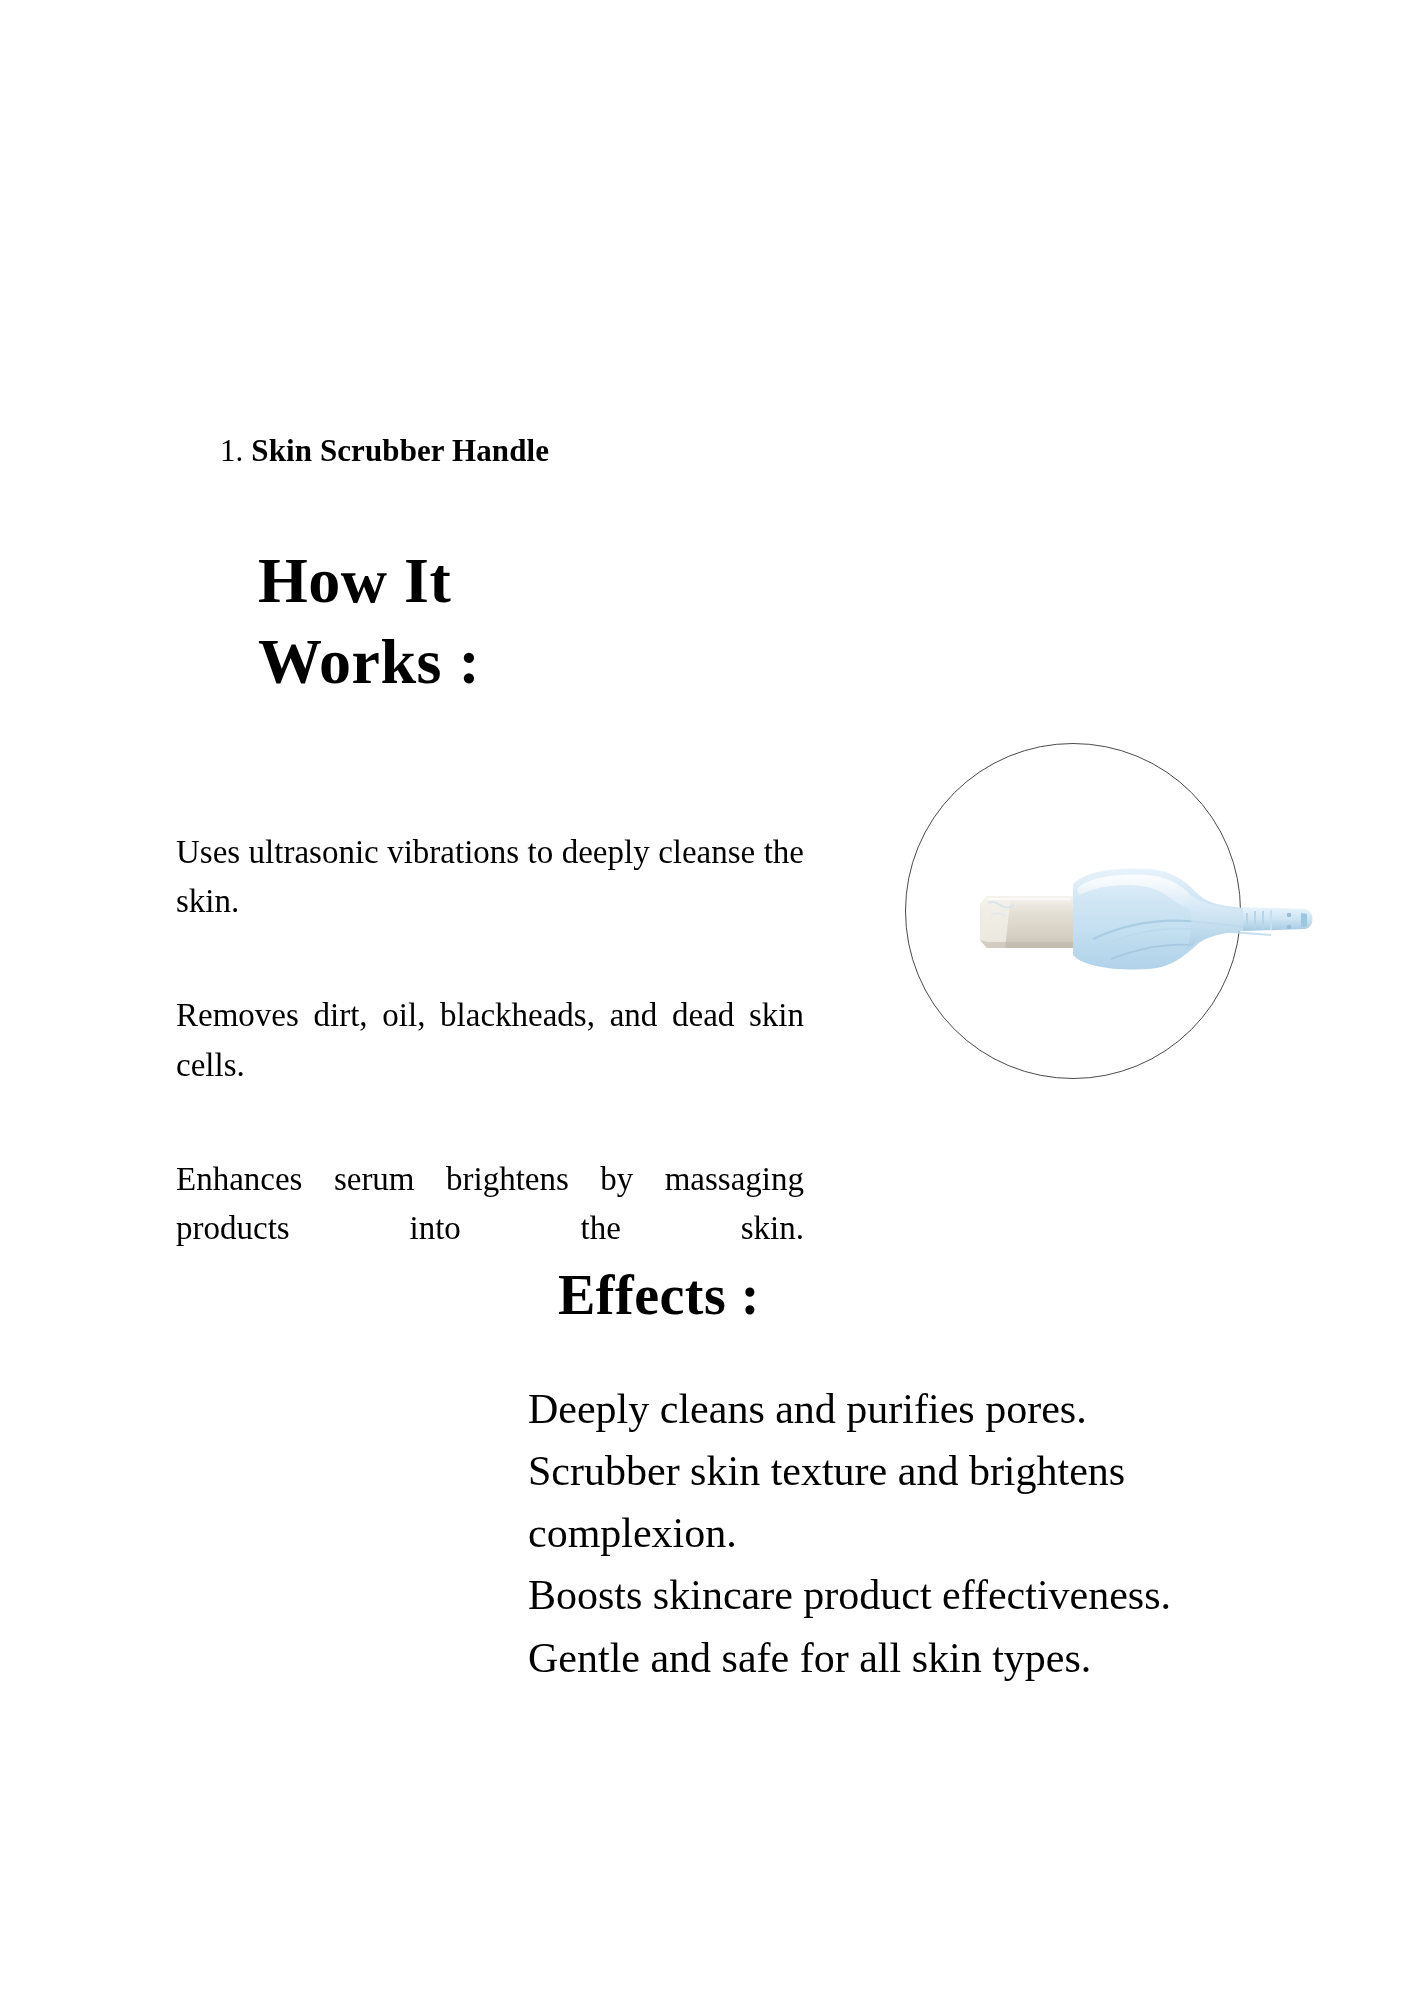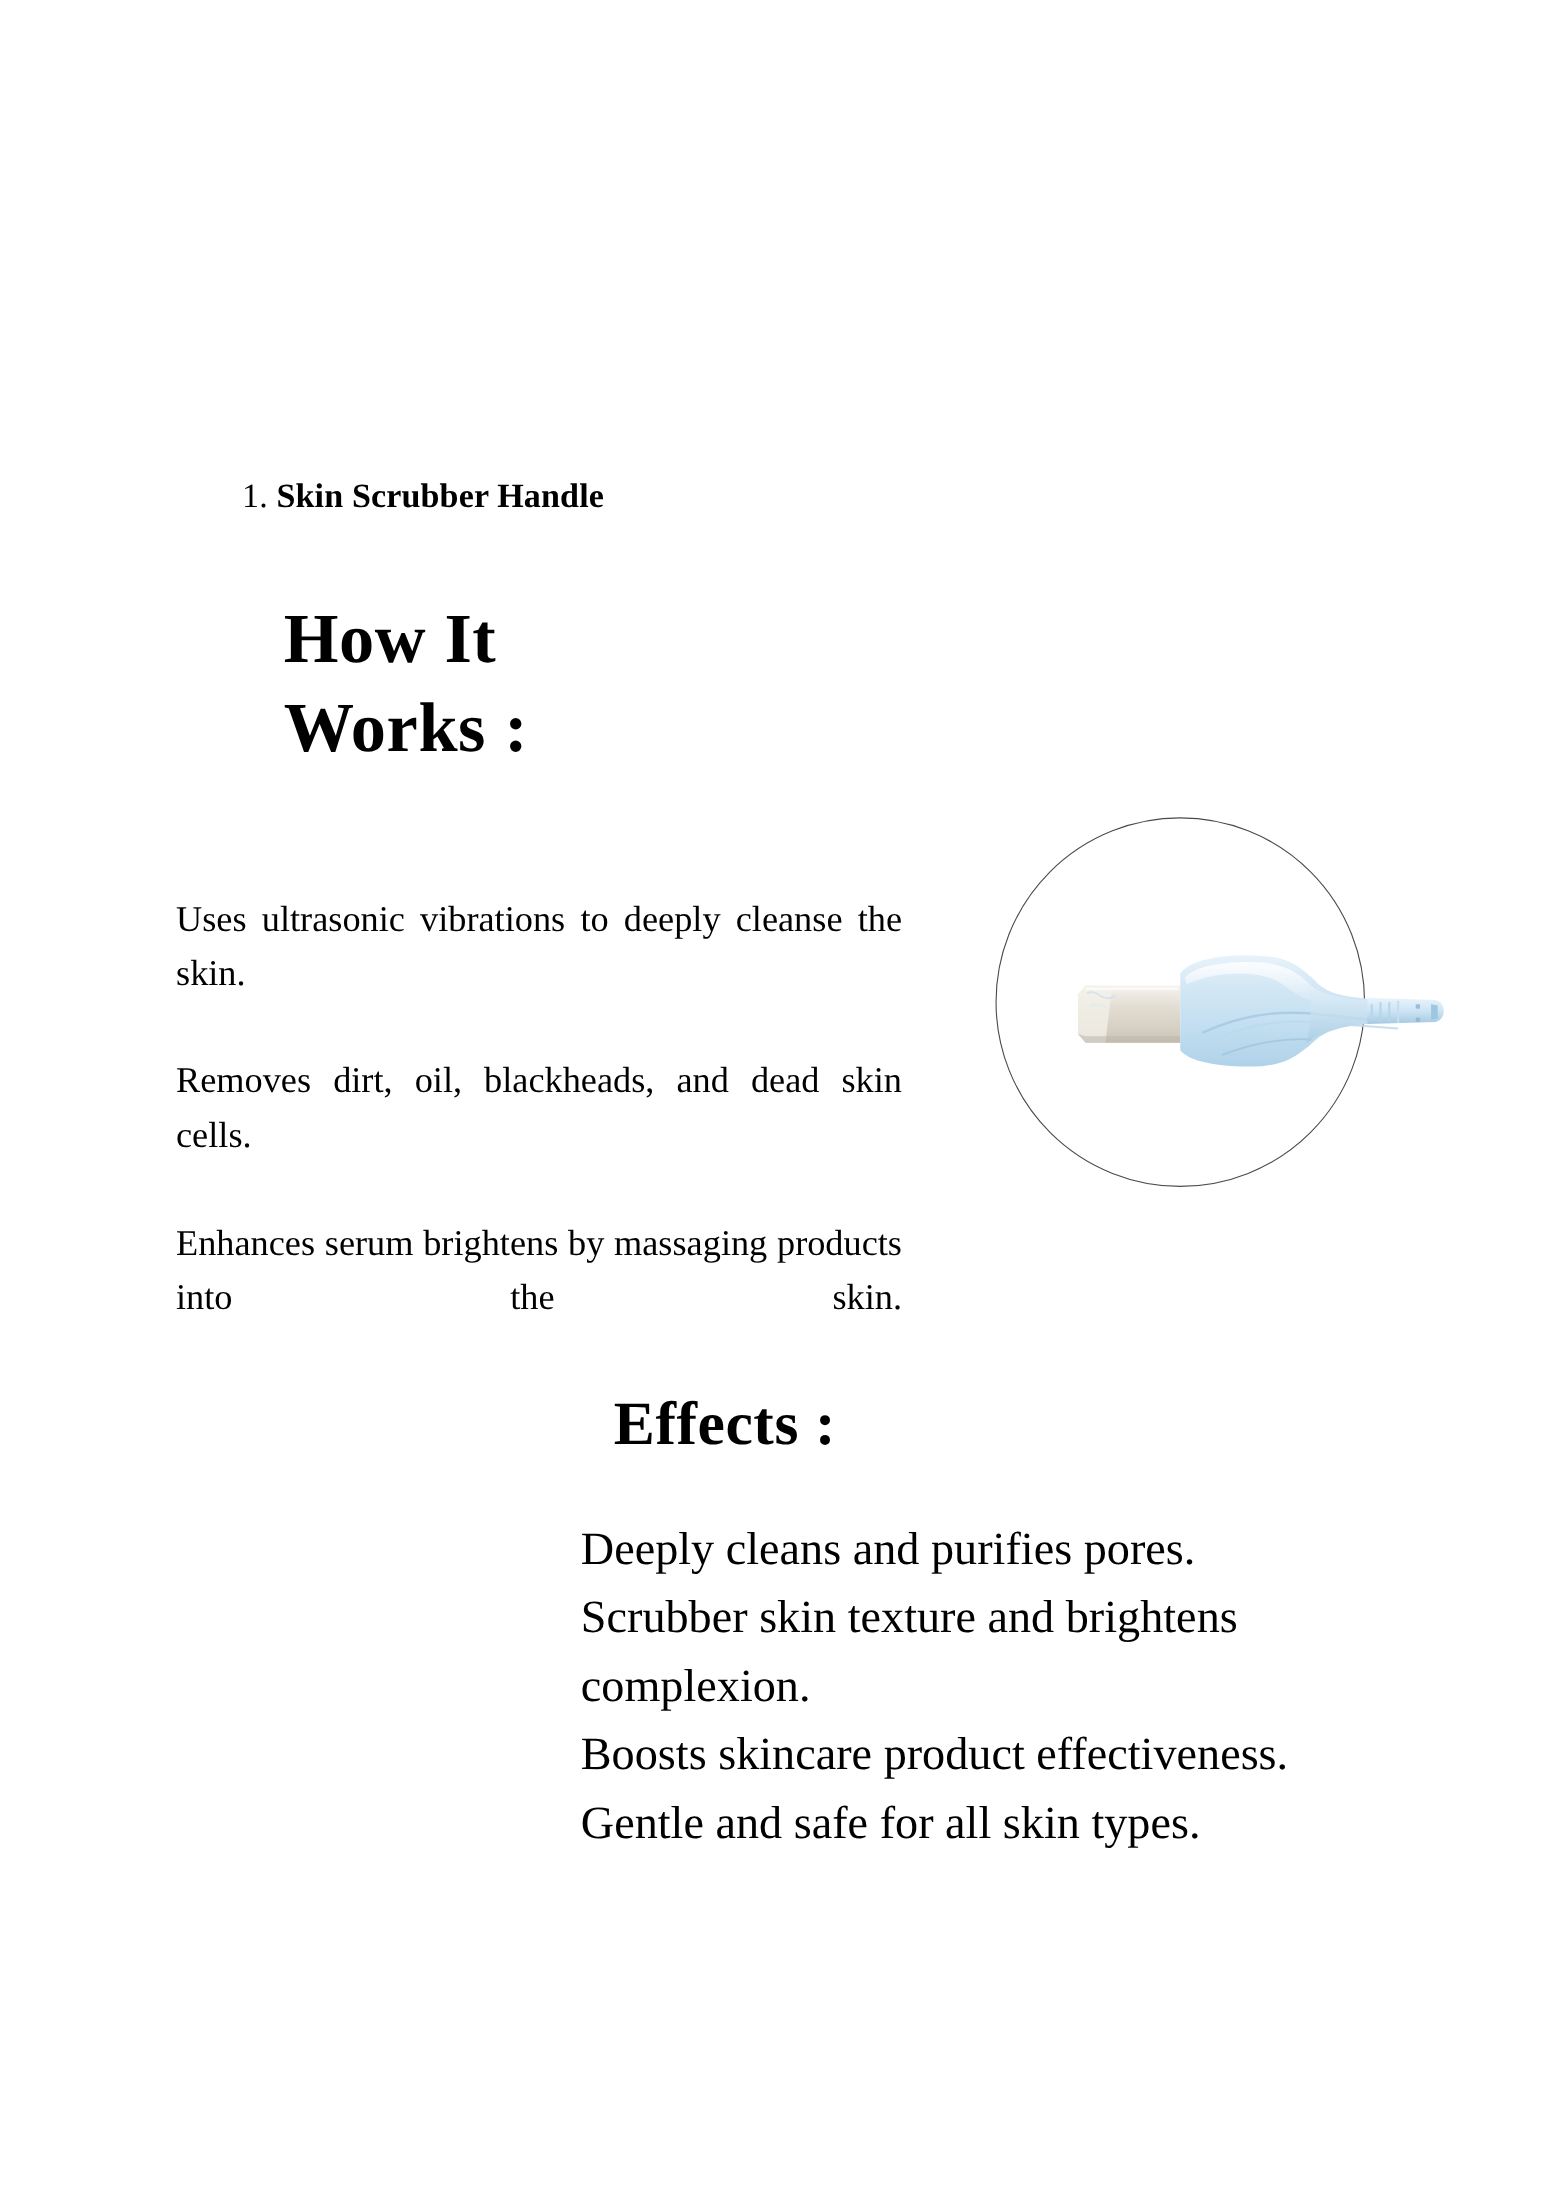--- a/index.html
+++ b/index.html
@@ -55,21 +55,21 @@
     position: absolute;
     left: 160px;
     top: 812px;
     width: 660px;
     font-size: 33px;
     line-height: 1.49;
     text-align: justify;
     text-justify: inter-word;
   }
   .works-body p {
-    margin: 0;
+    margin: 16px;
     text-align: justify;
   }
   
   .works-body p::after {
     content: "";
     display: inline-block;
     width: 100%;
   }
 
   

